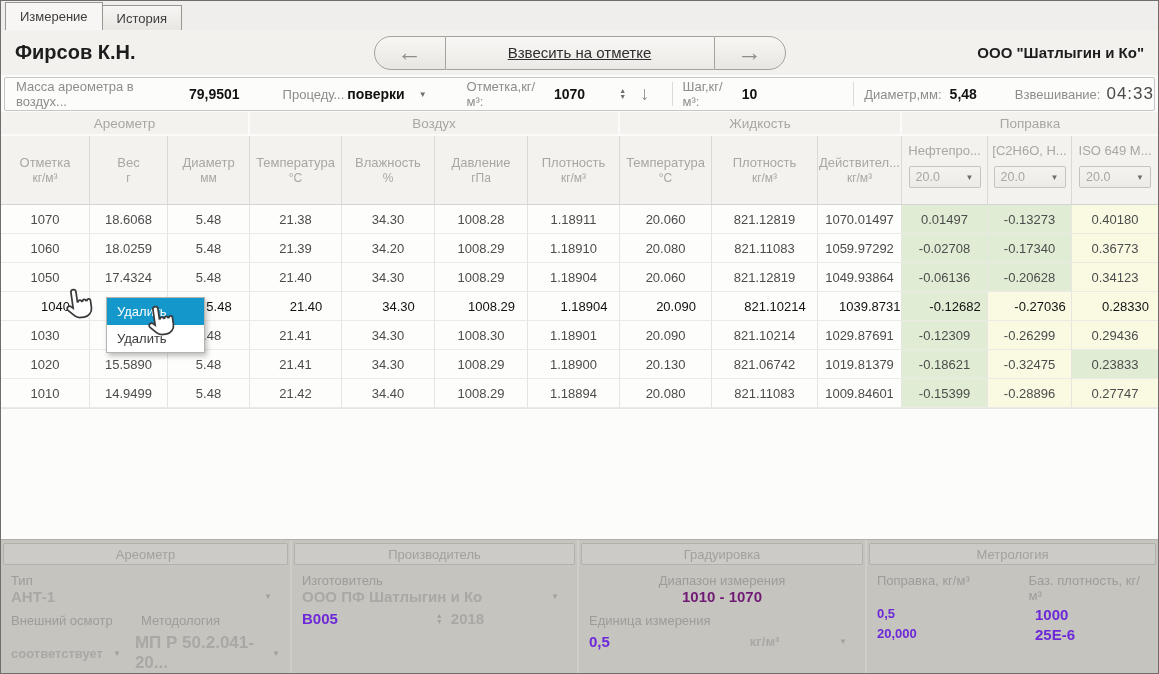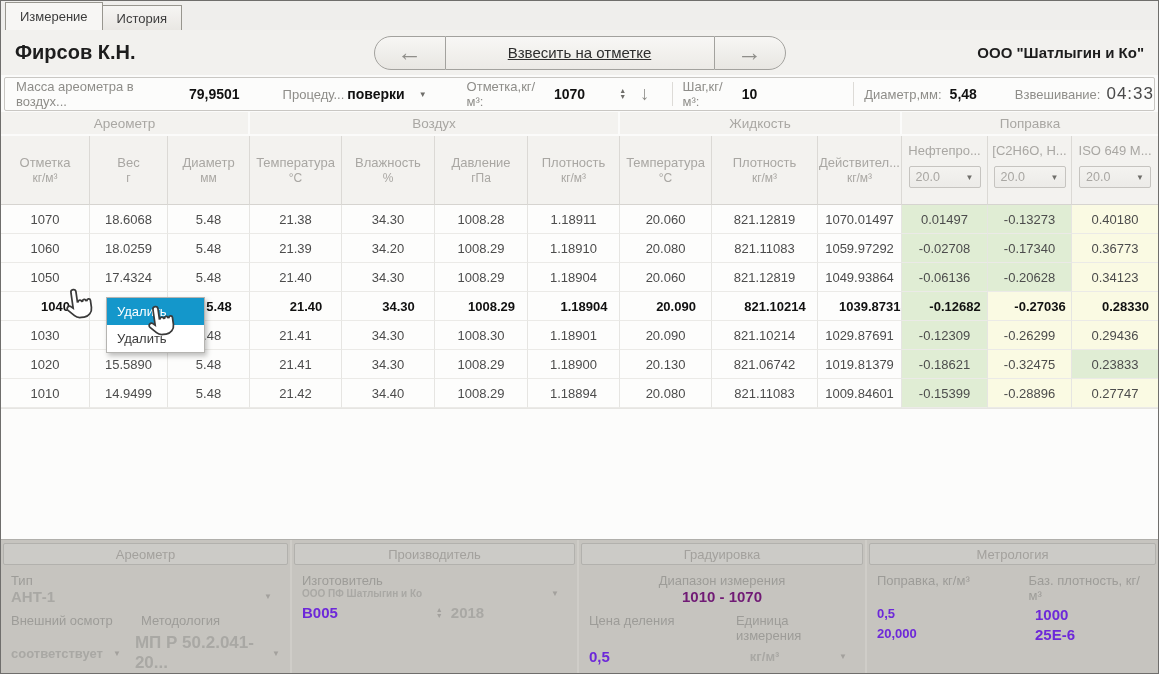--- a/index.html
+++ b/index.html
@@ -55,21 +55,21 @@
   .h-name { font-size:13px; line-height:16px; }
   .h-unit { font-size:12px; line-height:15px; }
   th.colh.dd { vertical-align:top; padding-top:7px; }
   .hdr-select { width:72px; height:22px; margin:7px auto 16px; background:linear-gradient(#f4f3f0,#ecebe8);
                 border:1px solid #c6c4c0; border-radius:2px; display:flex; align-items:center;
                 padding:0 6px; font-size:12.5px; color:#a9a7a3; }
   .hdr-select .caret { margin-left:auto; }
   td.cell, td.corr { height:29px; text-align:center; font-size:13px; color:#4c4c4c;
             border-right:1px solid #e6e5e2; border-bottom:1px solid #ebeae7; background:#fdfdfc; }
   td:last-child { border-right:none; }
-  tr.bold-row td { font-weight:bold; color:#111;padding-left:21px; }
+  tr.bold-row td { font-weight:normal; color:#111;padding-left:21px; }
   .filler { flex:1; background:#fcfcfb; border-top:1px solid #e6e5e2; }
 
   
   .bottom { height:134px; flex:none; background:#c6c4bf; display:flex; border-top:1px solid #b0afab; }
   .section { position:relative; border-right:2px solid #cfcdc8; }
   .section:last-child { border-right:none; }
   .sec-head { height:22px; margin:3px 2px 0 2px; background:#cccbc7; border:1px solid #b2b1ad; border-radius:2px;
               display:flex; align-items:center; justify-content:center; font-size:13px; color:#a3a19d; }
   .sec-body { padding:8px 10px 0 10px; font-size:13px; }
   .f-label { color:#9d9c98; font-size:13px; }
@@ -353,41 +353,40 @@
           <span class="dd-caret">▼</span>
         </div>
       </div>
     </div>
 
     <div class="section" style="width:287px">
       <div class="sec-head">Производитель</div>
       <div class="sec-body">
         <div class="f-label">Изготовитель</div>
         <div class="sec-row" style="align-items:center">
-          <span class="f-value" style="font-size:10px">ООО ПФ Шатлыгин и Ко</span>
+          <span class="f-value" style="font-size:15px">ООО ПФ Шатлыгин и Ко</span>
           <span class="dd-caret" style="margin-left:auto;margin-right:8px">▼</span>
         </div>
         <div class="sec-row" style="margin-top:5px;align-items:center">
           <span class="f-value dark" style="font-size:15px">В005</span>
           <span class="spinner" style="margin-left:98px;color:#a3a19d">
               <span>▲</span>
               <span>▼</span>
             </span>
           <span class="f-value" style="font-size:15px;margin-left:8px">2018</span>
         </div>
       </div>
     </div>
 
     <div class="section" style="width:288px">
       <div class="sec-head">Градуировка</div>
       <div class="sec-body">
         <div class="f-label" style="text-align:center">Диапазон измерения</div>
         <div class="f-value" style="font-size:15px;text-align:center;color:#701a75">1010 - 1070</div>
         <div class="sec-row" style="margin-top:8px">
-          <div style="width:150px" class="f-label">Цена деления</div>
           <div class="f-label">Единица измерения</div>
         </div>
         <div class="sec-row" style="margin-top:5px;align-items:center">
           <span class="f-value dark" style="font-size:15px">0,5</span>
           <span class="f-value" style="font-size:13px;margin-left:140px">кг/м³</span>
           <span class="dd-caret" style="margin-left:auto;margin-right:8px">▼</span>
         </div>
       </div>
     </div>
 

